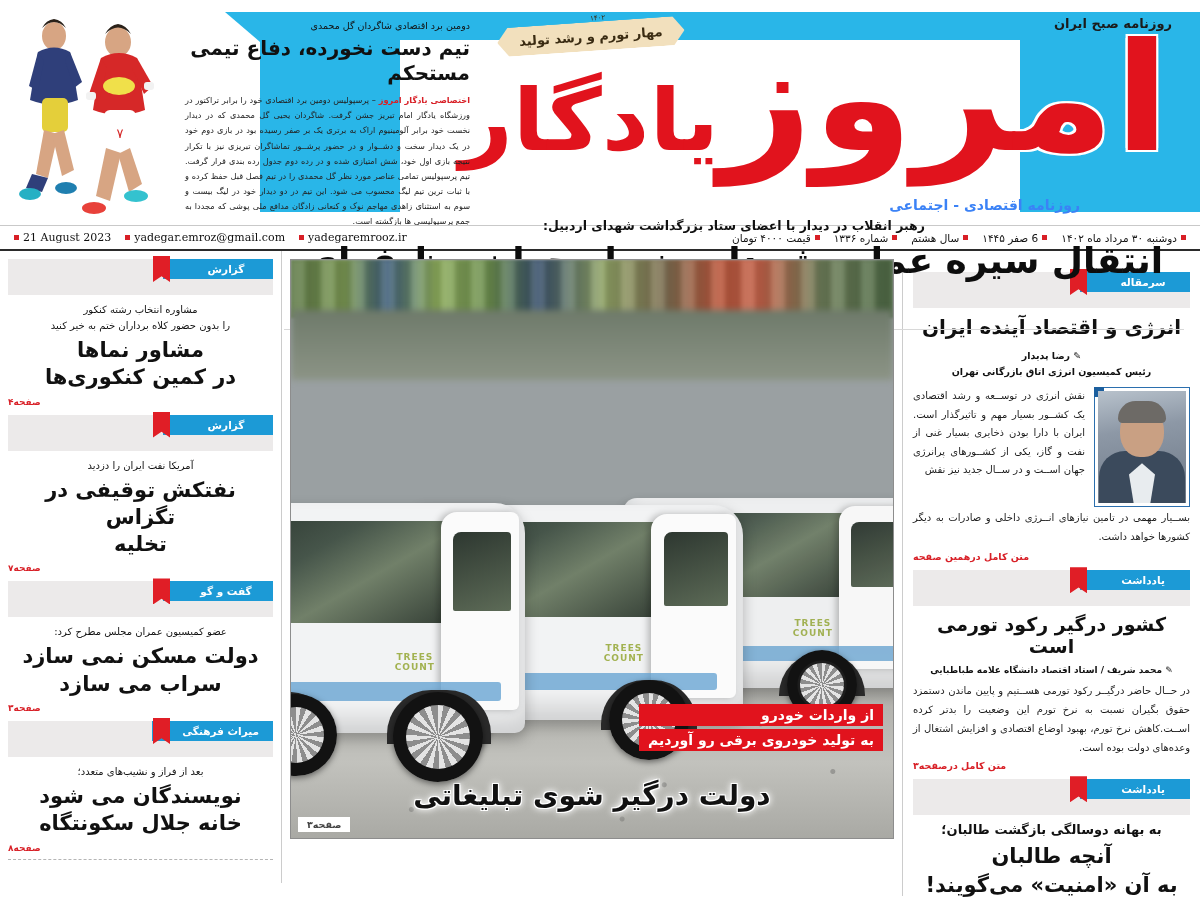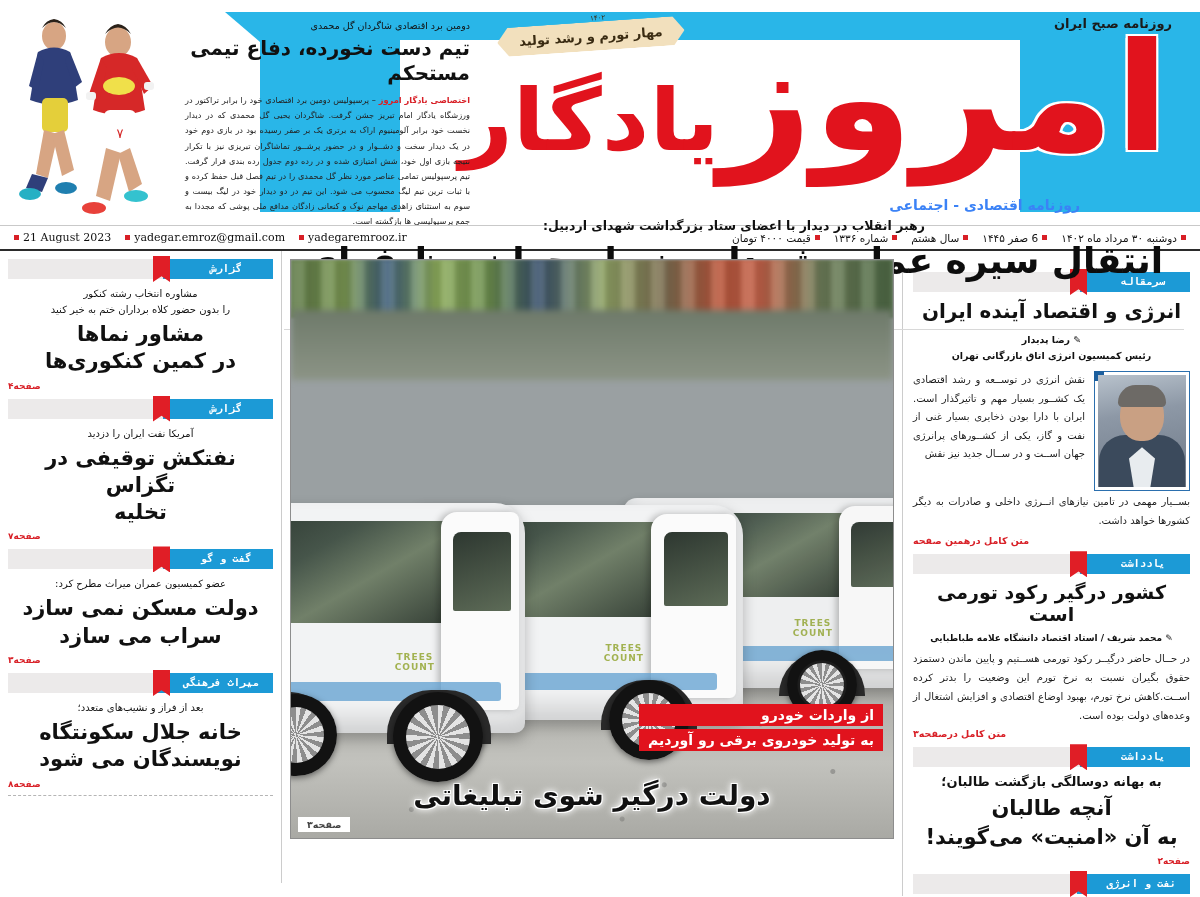--- a/index.html
+++ b/index.html
@@ -98,22 +98,22 @@
   .banner-head { font-size:36px; font-weight:bold; color:#0d0d0d; letter-spacing:-1px; line-height:1.22; }
 
   
   .body-grid { position:relative; width:1200px; height:632px; }
   .col-right { position:absolute; right:0; top:0; width:298px; height:632px; padding:0 10px; border-left:1px solid #ccc;margin-top:13px; }
   .col-center { position:absolute; right:298px; top:0; width:620px; height:632px; }
   .col-left { position:absolute; left:0; top:0; width:282px; height:632px; padding:0 8px; border-right:1px solid #ccc; }
 
   
   .sec {
-    position:relative; height:20px; margin:8px 0 7px; background:#eceaea;
-    display:flex; justify-content:flex-start;font-family:Liberation Mono, monospace;
+    position:relative; height:36px; margin:8px 0 7px; background:#eceaea;
+    display:flex; justify-content:flex-start;
   }
   .sec .pill {
     background:#1c9ad6; color:#fff; font-size:10.5px; font-weight:bold;
     height:20px; line-height:20px; padding:0 14px 0 30px; text-align:center;
     min-width:110px;
   }
   .sec .flag {
     position:absolute; right:103px; top:-3px; width:17px; height:26px;
     background:#e01e26;
     clip-path: polygon(0 0, 100% 0, 100% 100%, 50% 78%, 0 100%);
@@ -572,37 +572,37 @@
           <div>تخلیه</div>
         </div>
         <div class="art-page l">صفحه۷</div>
       </div>
 
       <div class="sec">
         <div class="pill">گفت و گو</div>
         <div class="flag"></div>
       </div>
       <div class="art">
-        <div class="art-kicker">عضو کمیسیون عمران میراث مطرح کرد:</div>
+        <div class="art-kicker">عضو کمیسیون عمران مجلس مطرح کرد:</div>
         <div class="art-head">
           <div>دولت  مسکن نمی سازد</div>
           <div>سراب می سازد</div>
         </div>
         <div class="art-page l">صفحه۳</div>
       </div>
 
       <div class="sec">
         <div class="pill">میراث فرهنگی</div>
         <div class="flag"></div>
       </div>
       <div class="art">
         <div class="art-kicker">بعد از فراز و نشیب‌های متعدد؛</div>
         <div class="art-head">
+          <div>نویسندگان می شود</div>
           <div>خانه جلال سکونتگاه</div>
-          <div>نویسندگان می شود</div>
         </div>
         <div class="art-page l">صفحه۸</div>
       </div>
       <div class="dash-sep"></div>
     </div>
 
   </div>
 </div>
 
 </body></html>

